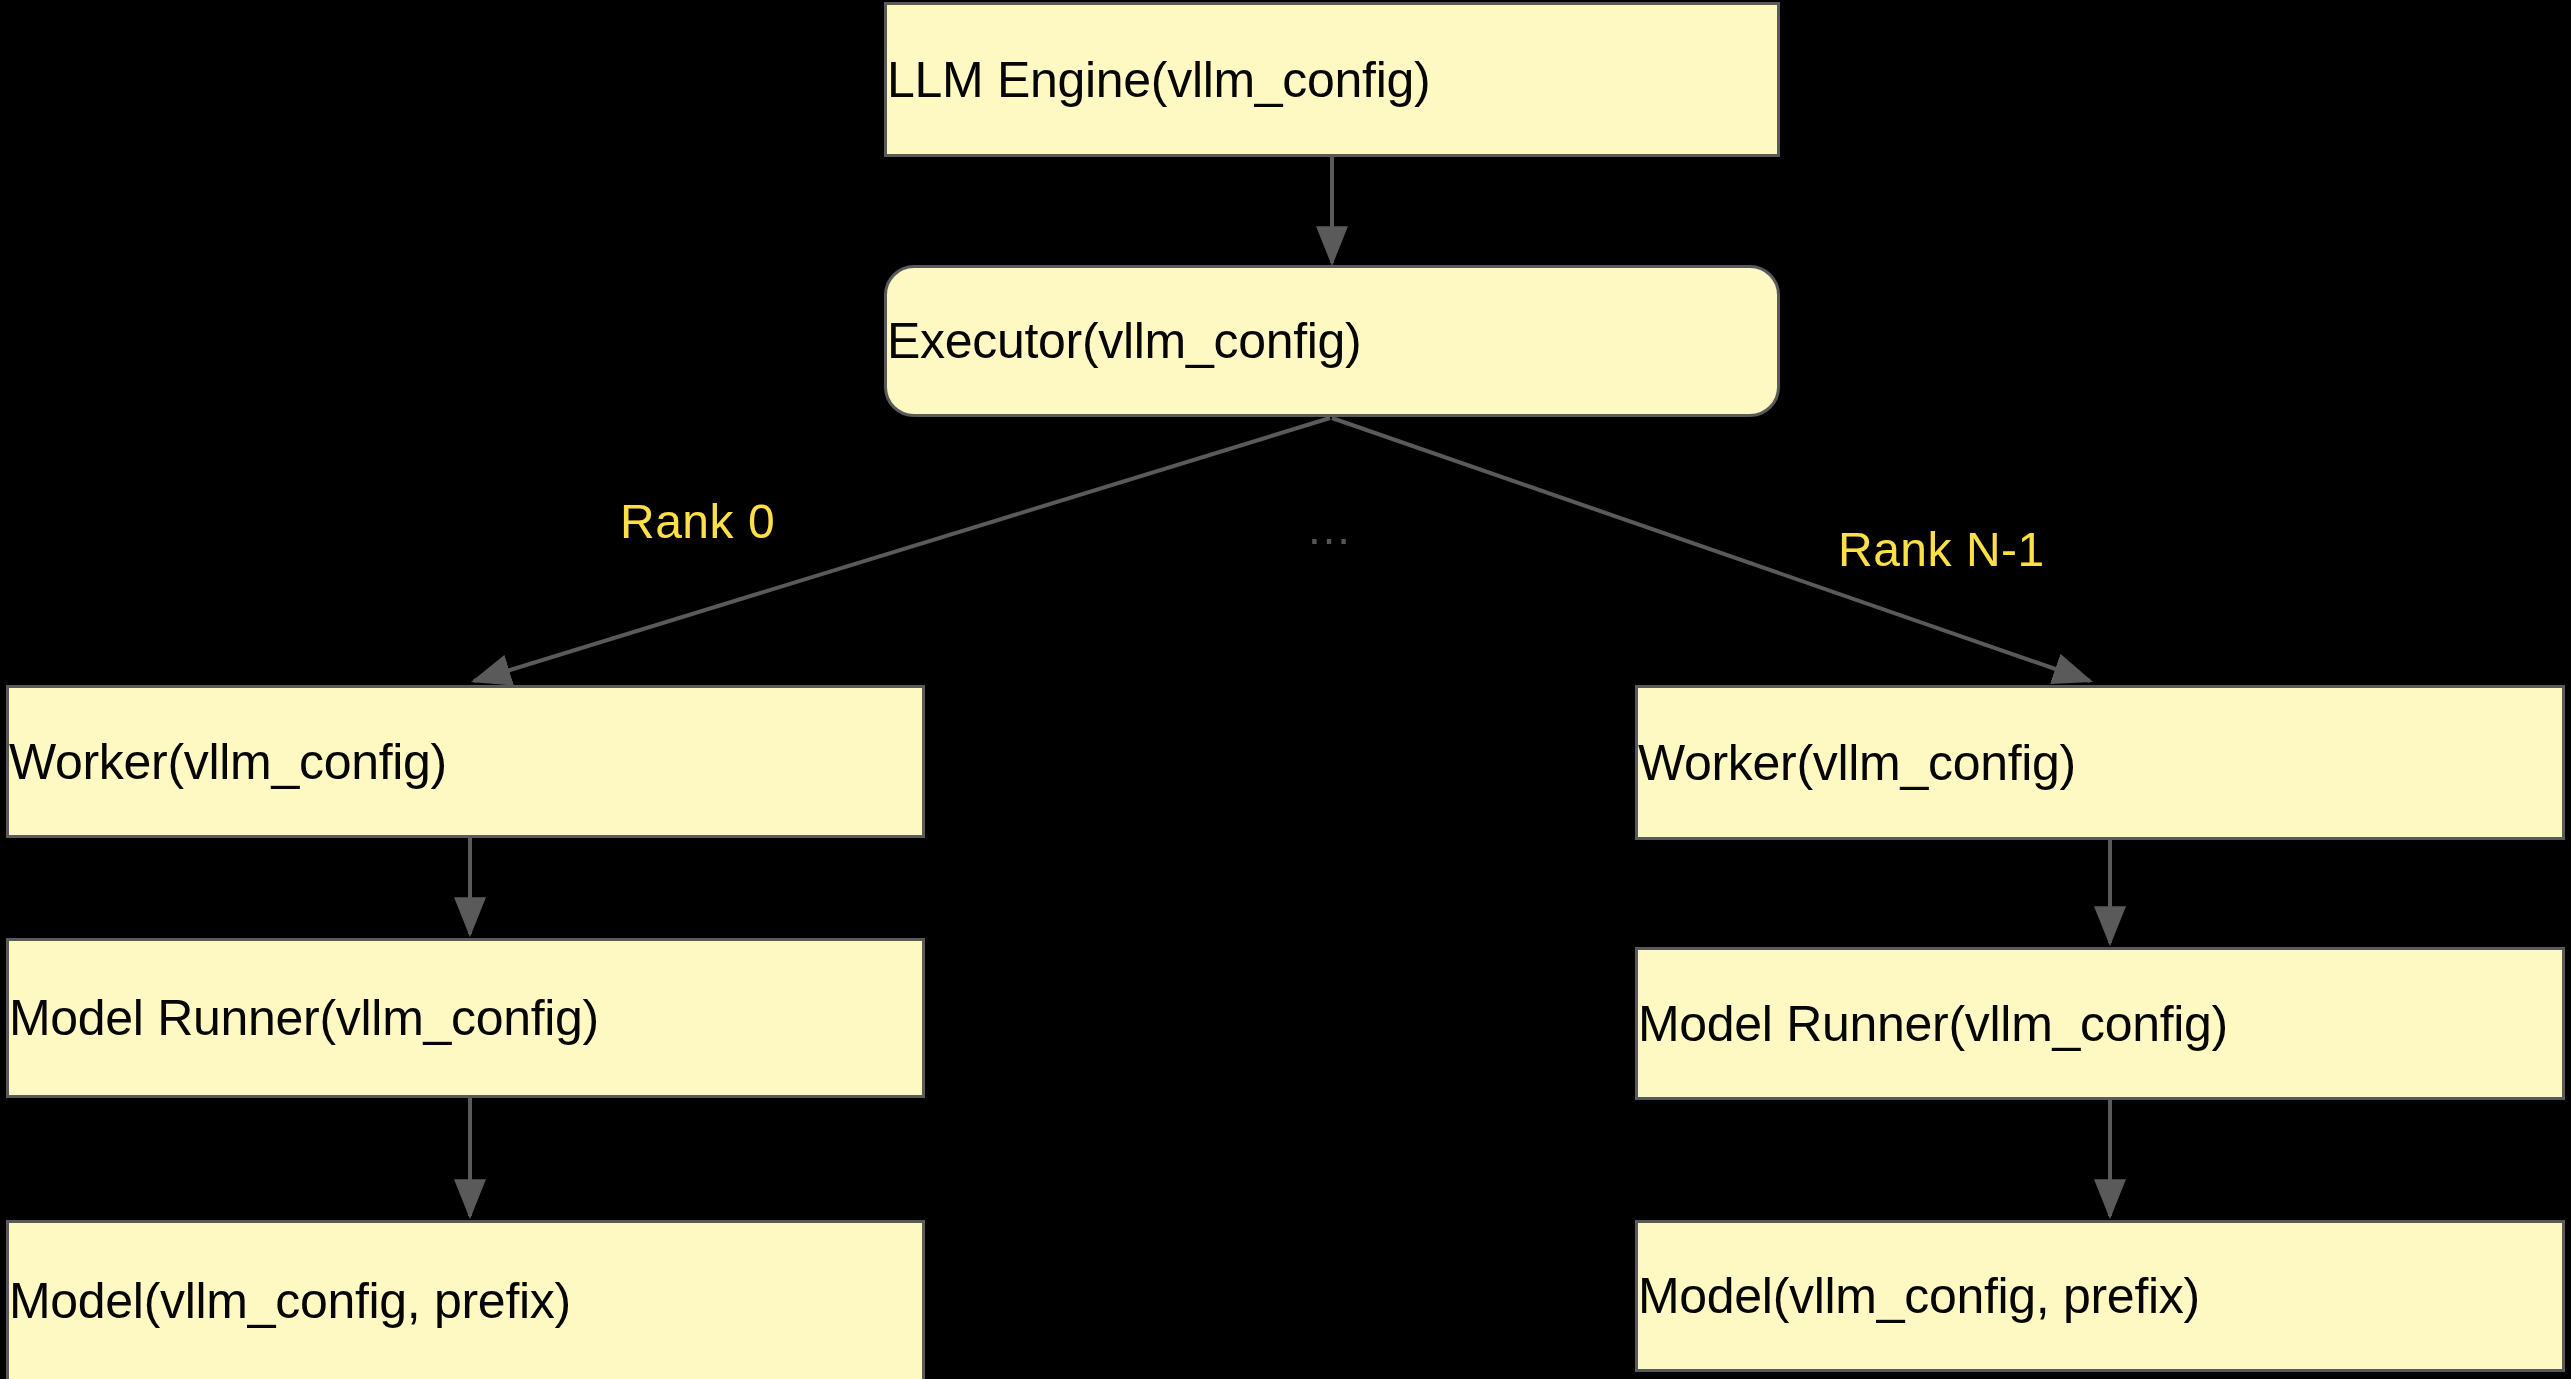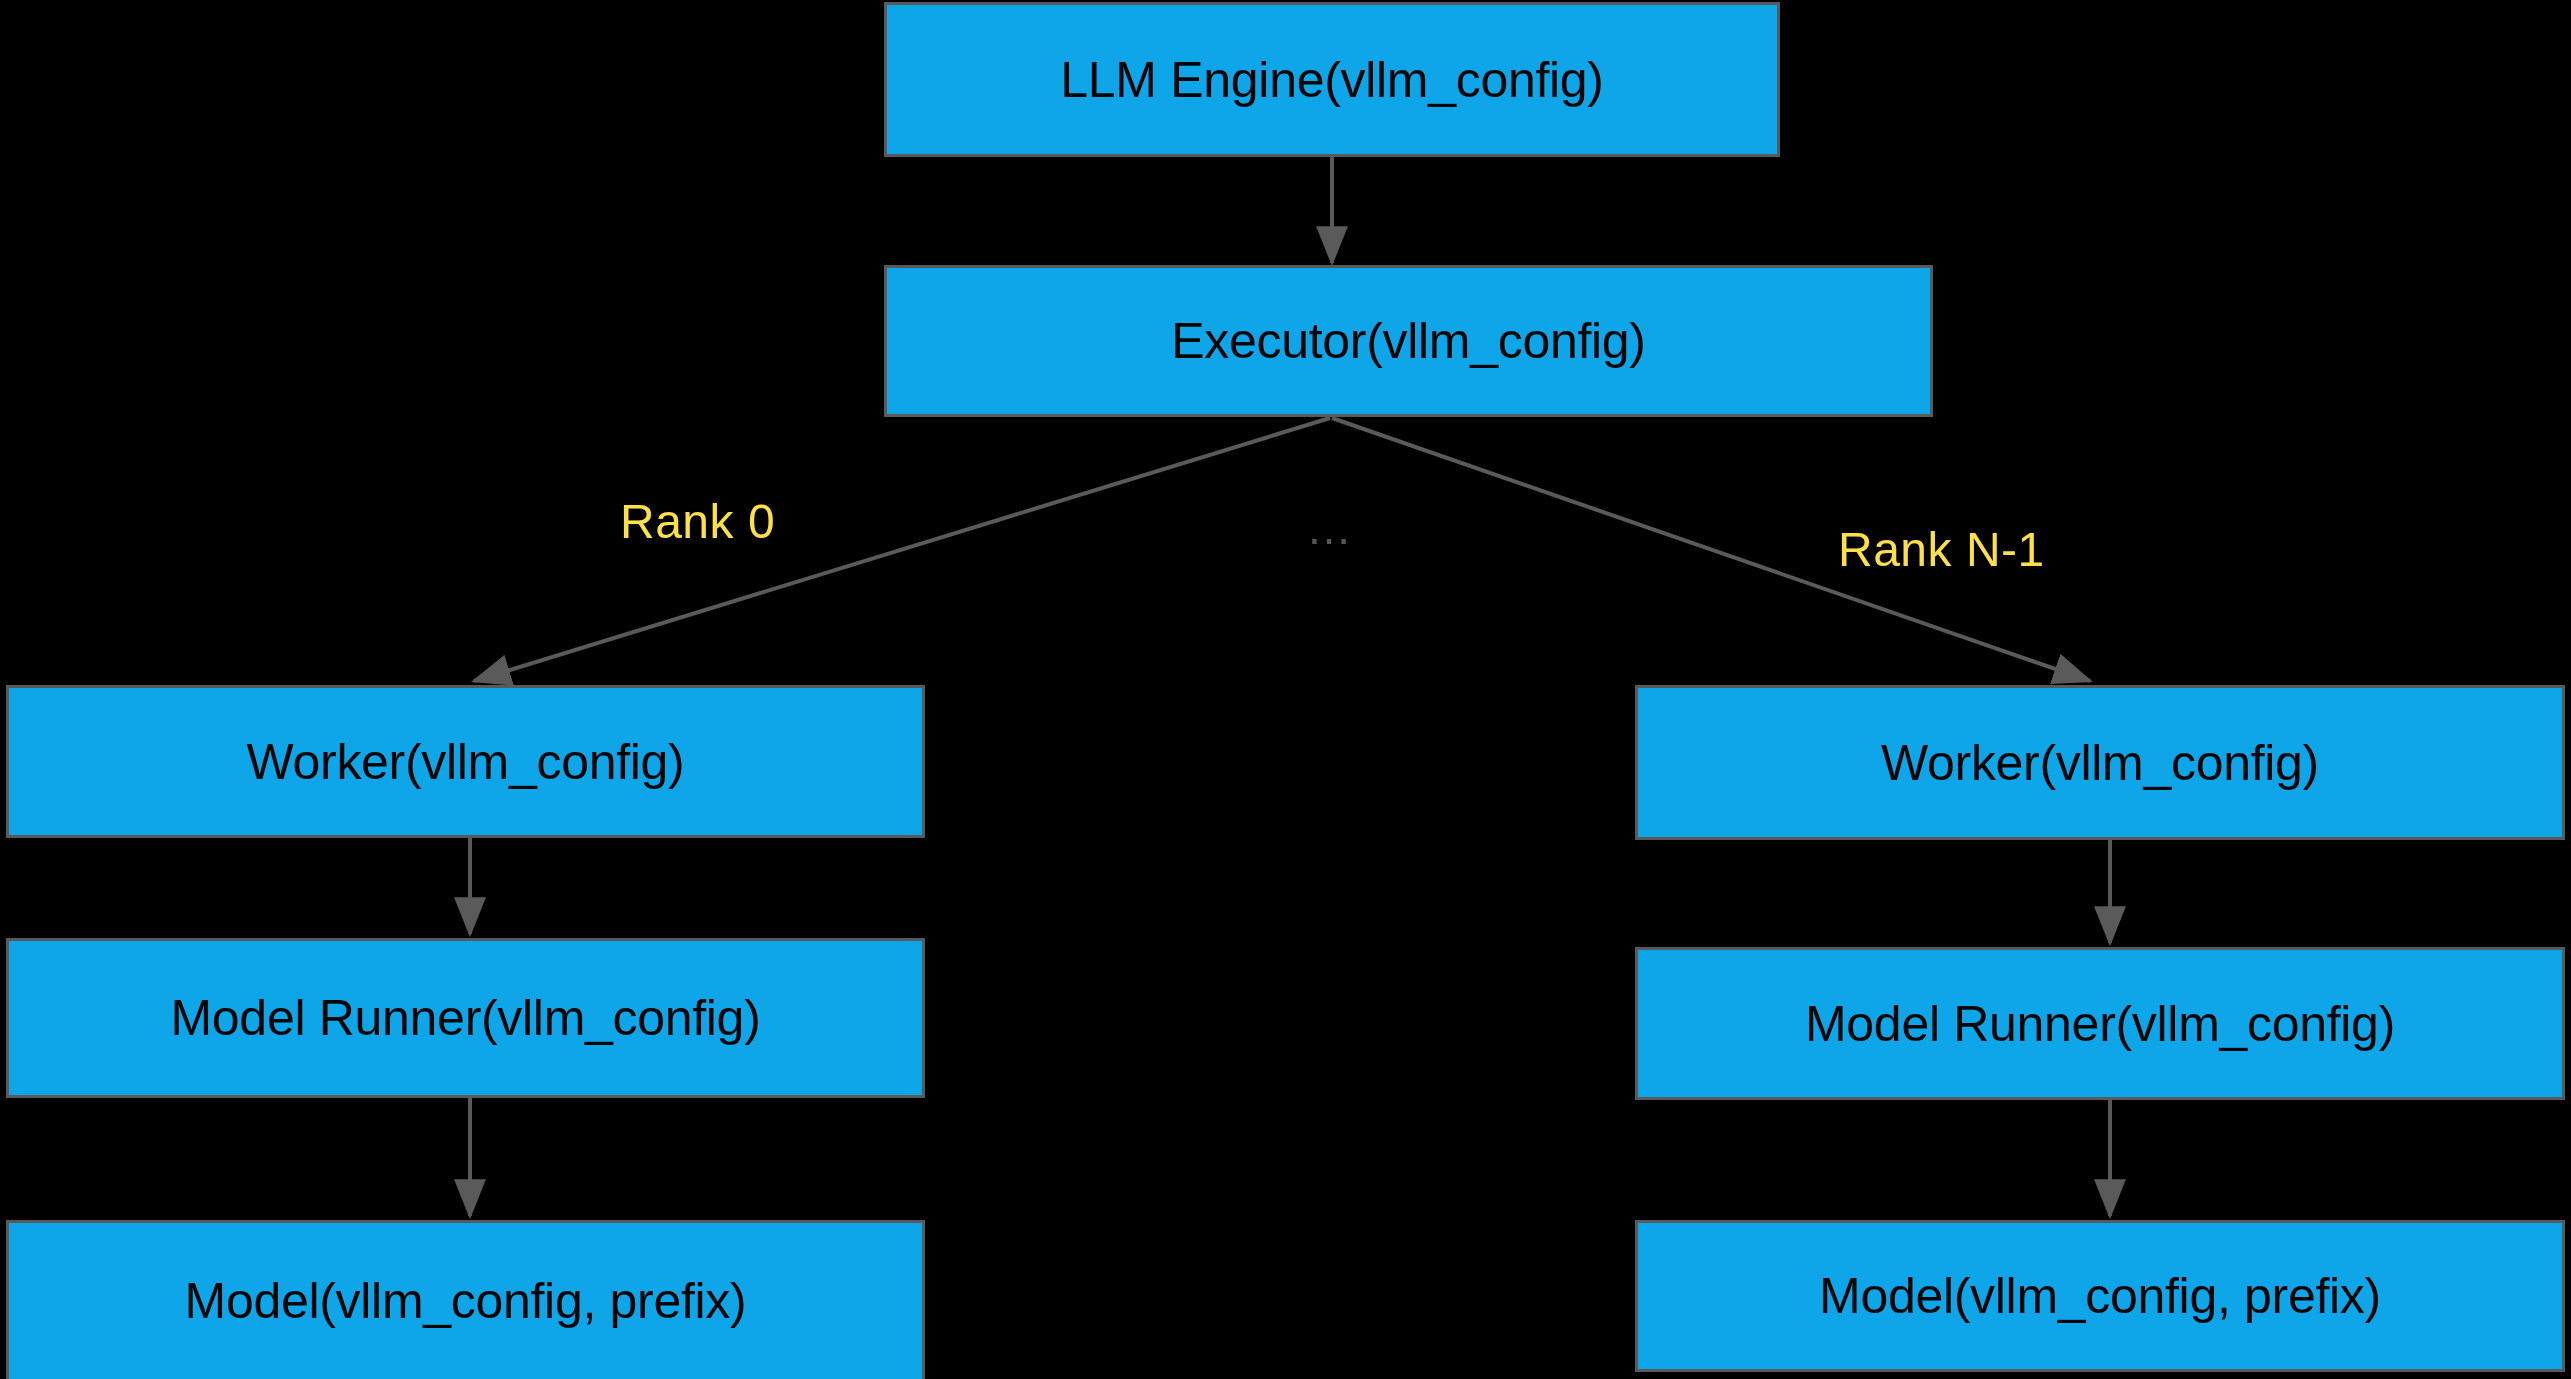--- a/index.html
+++ b/index.html
@@ -10,26 +10,25 @@
   #canvas {
     position: relative;
     width: 2571px;
     height: 1379px;
     background: #000000;
     overflow: hidden;
     font-family: "Liberation Sans", sans-serif;
   }
   .node {
     position: absolute;
-    background: #0ea5e9;
+    background: #fef9c3;
     border: 3px solid #5A5A5A;
     box-sizing: border-box;
     display: flex;
     align-items: center;
-    justify-content: center;
     color: #060606;
     font-size: 50px;
     font-family: "Liberation Sans", sans-serif;
     font-weight: 400;
     letter-spacing: -0.3px;
     line-height: 1;
     white-space: nowrap;
   }
   .edge-label {
     position: absolute;
@@ -82,21 +81,21 @@
 
     <line x1="2110" y1="840" x2="2110" y2="943" stroke="#5A5A5A" stroke-width="4" marker-end="url(#arrowhead)"></line>
 
     <line x1="2110" y1="1100" x2="2110" y2="1216" stroke="#5A5A5A" stroke-width="4" marker-end="url(#arrowhead)"></line>
   </svg>
 
   <div class="node" style="left:884px; top:2px; width:896px; height:155px;">
     <span>LLM Engine(vllm_config)</span>
   </div>
 
-  <div class="node" style="left:884px; top:265px; width:1049px; height:152px;">
+  <div class="node" style="left:884px; top:265px; width:896px; height:152px;border-radius:30px;">
     <span>Executor(vllm_config)</span>
   </div>
 
   <div class="edge-label" style="left:620px; top:498px;">
     <span>Rank 0</span>
   </div>
 
   <div class="ellipsis-label" style="left:1306px; top:505px;">
     <span>…</span>
   </div>

